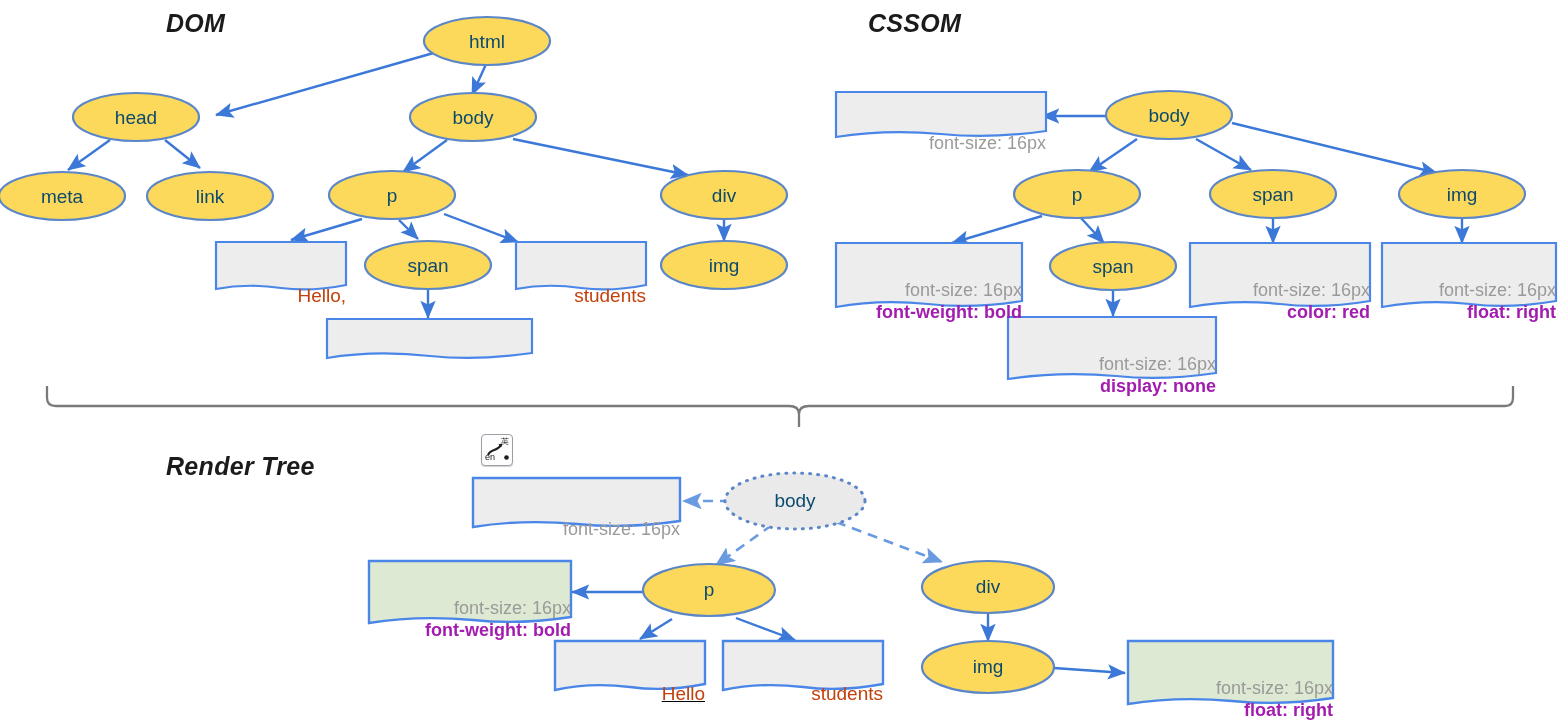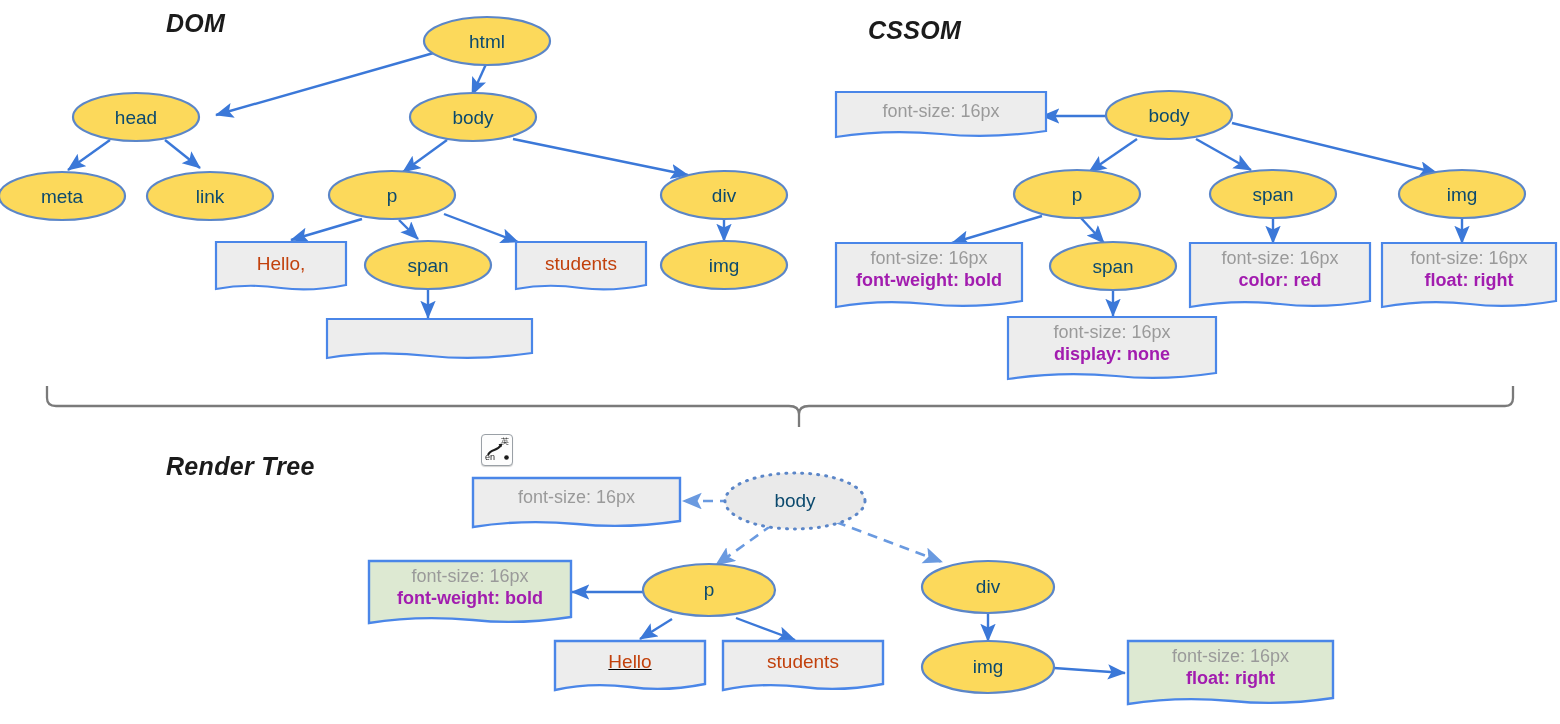--- a/index.html
+++ b/index.html
@@ -45,23 +45,24 @@
     font-size: 19px;
     color: #0c4a6e;
     white-space: nowrap;
     text-align: center;
     pointer-events: none;
   }
   .box-label {
     position: absolute;
     z-index: 6;
     white-space: nowrap;
-    text-align: center;
+    text-align: right;
     line-height: 1.22;
     pointer-events: none;
+    margin-top: 32px;
   }
   .box-label .l1 {
     display: block;
     font-size: 18px;
     color: #9a9a9a;
   }
   .box-label .l2 {
     display: block;
     font-size: 18px;
     font-weight: bold;
@@ -194,21 +195,21 @@
     <g stroke="#4A86E8" stroke-width="2.4">
       <path fill="#EDEDED" d="M473,478 L680,478 L680,521 Q625,529 577,524 Q522,519 473,527 Z"></path>
       <path fill="#DDE9D2" d="M369,561 L571,561 L571,617 Q518,625 473,620 Q418,615 369,623 Z"></path>
       <path fill="#DDE9D2" d="M1128,641 L1333,641 L1333,698 Q1279,706 1232,701 Q1178,696 1128,704 Z"></path>
       <path fill="#EDEDED" d="M555,641 L705,641 L705,684 Q665,692 630,687 Q590,682 555,690 Z"></path>
       <path fill="#EDEDED" d="M723,641 L883,641 L883,684 Q840,692 803,687 Q760,682 723,690 Z"></path>
     </g>
   </svg>
 
   <div class="section-title" style="left:166px; top:9px;">DOM</div>
-  <div class="section-title" style="left:868px; top:16px;text-align:right;">CSSOM</div>
+  <div class="section-title" style="left:868px; top:9px;text-align:right;">CSSOM</div>
   <div class="section-title" style="left:166px; top:452px;">Render Tree</div>
 
   <div class="node-label" style="left:437px; top:31px; width:100px;">html</div>
   <div class="node-label" style="left:86px; top:107px; width:100px;">head</div>
   <div class="node-label" style="left:423px; top:107px; width:100px;">body</div>
   <div class="node-label" style="left:12px; top:186px; width:100px;">meta</div>
   <div class="node-label" style="left:160px; top:186px; width:100px;">link</div>
   <div class="node-label" style="left:342px; top:185px; width:100px;">p</div>
   <div class="node-label" style="left:674px; top:185px; width:100px;">div</div>
   <div class="node-label" style="left:378px; top:255px; width:100px;">span</div>

